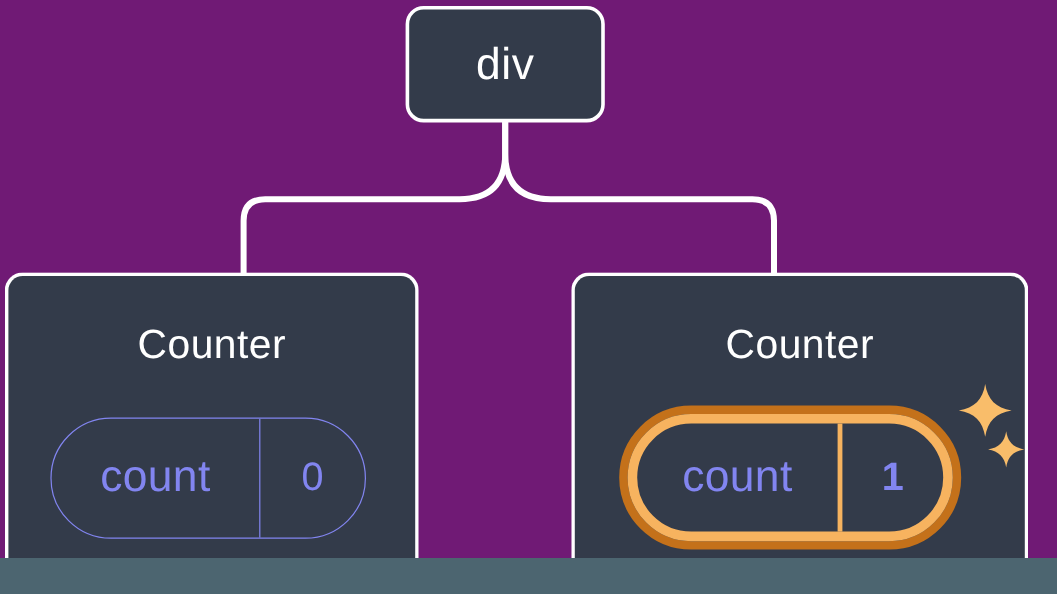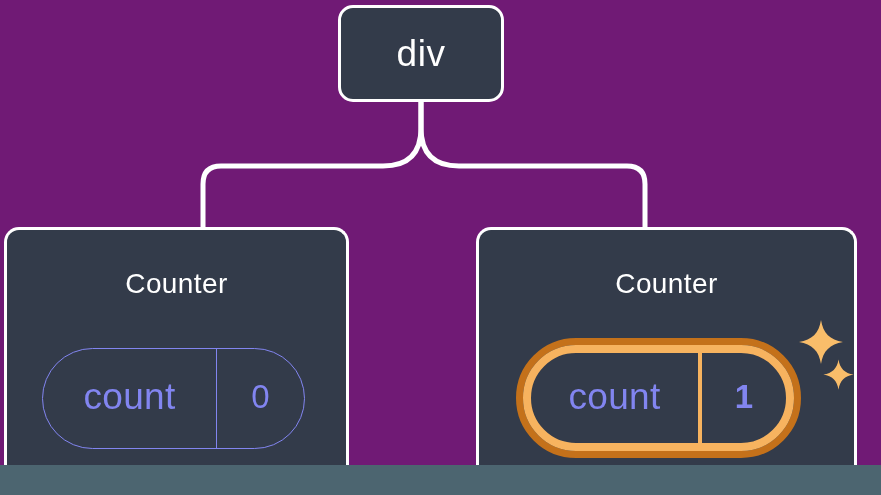--- a/index.html
+++ b/index.html
@@ -63,21 +63,21 @@
     border-bottom-right-radius: 0;
     border-bottom: none;
   }
   .card-title {
     position: absolute;
     left: 0;
     right: 0;
     top: 40px;
     text-align: center;
     color: #ffffff;
-    font-size: 28px;
+    font-size: 34px;
     line-height: 1;
     letter-spacing: 0.4px;
   }
   
   .pill {
     position: absolute;
     box-sizing: border-box;
     display: flex;
     align-items: stretch;
     border-radius: 999px;

